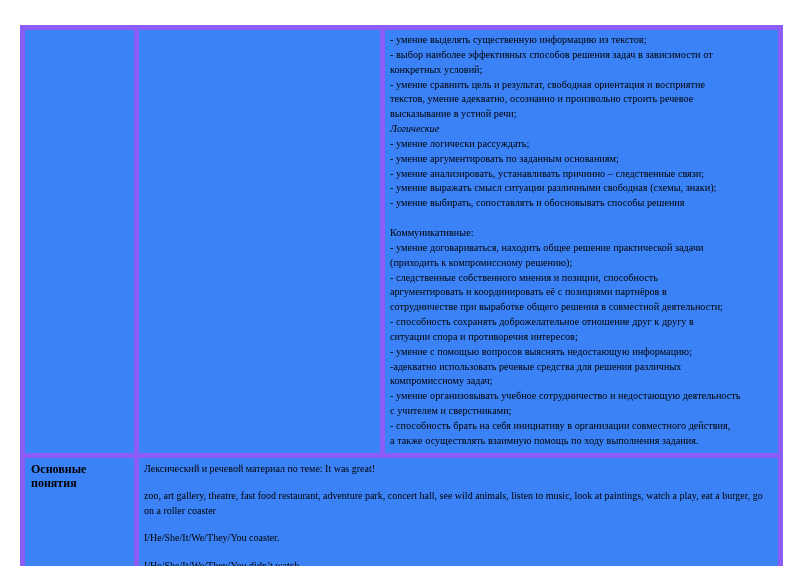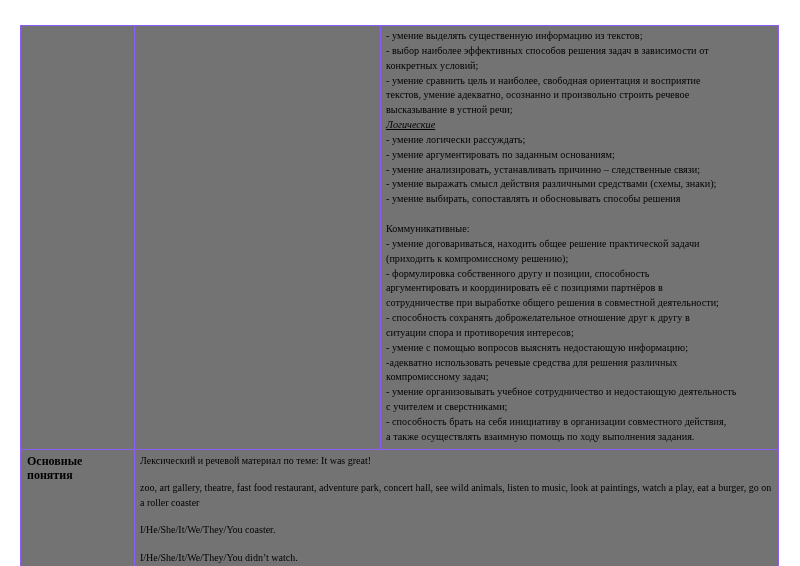--- a/index.html
+++ b/index.html
@@ -26,24 +26,24 @@
   
   .doc-table {
     position: absolute;
     left: 20px;
     top: 25px;
     width: 758px;
     border-collapse: collapse;
     table-layout: fixed;
   }
   .doc-table td {
-    border: 1px solid #8b5cf6;
+    border: 5px solid #8b5cf6;
     vertical-align: top;
     padding: 0;
-    background: #737373;
+    background: #3b82f6;
   }
 
   .col-1 { width: 114px; }
   .col-2 { width: 246px; }
   .col-3 { width: 398px; }
 
   .cell-pad {
     padding: 3px 4px 4px 5px;
   }
 
@@ -59,21 +59,20 @@
     font-size: 10.2px;
     line-height: 14.85px;
   }
   .blank-line {
     height: 14.85px;
     line-height: 14.85px;
     font-size: 10.2px;
   }
   .hd-underline-italic {
     font-style: italic;
-    text-decoration: underline;
   }
   .hd-bold {
     font-weight: normal;
   }
   .concepts-label {
     font-weight: bold;
     font-size: 12px;
     line-height: 14.5px;
     padding: 4px 4px 4px 6px;
   }
@@ -105,39 +104,39 @@
         </td>
         <td class="col-2">
           <div class="cell-pad tx"></div>
         </td>
         <td class="col-3">
           <div class="cell-pad row-1-c3">
 
             <div class="tx tx-ru">- умение выделять существенную информацию из текстов;</div>
             <div class="tx tx-ru">-  выбор наиболее эффективных способов решения задач в зависимости от</div>
             <div class="tx tx-ru">конкретных условий;</div>
-            <div class="tx tx-ru"> - умение сравнить цель и наиболее, свободная ориентация и восприятие</div>
+            <div class="tx tx-ru"> - умение сравнить цель и результат, свободная ориентация и восприятие</div>
             <div class="tx tx-ru">текстов, умение адекватно, осознанно и произвольно строить речевое</div>
             <div class="tx tx-ru">высказывание в устной речи;</div>
 
             <div class="tx tx-ru"><span class="hd-underline-italic">Логические</span></div>
 
             <div class="tx tx-ru">- умение логически рассуждать;</div>
             <div class="tx tx-ru">- умение аргументировать по заданным основаниям;</div>
             <div class="tx tx-ru">- умение анализировать, устанавливать причинно – следственные связи;</div>
-            <div class="tx tx-ru">- умение выражать смысл действия различными средствами (схемы, знаки);</div>
+            <div class="tx tx-ru">- умение выражать смысл ситуации различными свободная (схемы, знаки);</div>
             <div class="tx tx-ru">- умение выбирать, сопоставлять и обосновывать способы решения</div>
 
             <div class="blank-line">&nbsp;</div>
 
             <div class="tx tx-ru"><span class="hd-bold">Коммуникативные:</span></div>
 
             <div class="tx tx-ru">- умение договариваться, находить общее решение практической задачи</div>
             <div class="tx tx-ru">(приходить к компромиссному решению);</div>
-            <div class="tx tx-ru"> - формулировка собственного другу и позиции, способность</div>
+            <div class="tx tx-ru"> - следственные собственного мнения и позиции, способность</div>
             <div class="tx tx-ru">аргументировать и координировать её с позициями партнёров в</div>
             <div class="tx tx-ru">сотрудничестве при выработке общего решения в совместной деятельности;</div>
             <div class="tx tx-ru">- способность сохранять доброжелательное отношение друг к другу в</div>
             <div class="tx tx-ru">ситуации спора и противоречия интересов;</div>
             <div class="tx tx-ru">- умение с помощью вопросов выяснять недостающую информацию;</div>
             <div class="tx tx-ru">-адекватно использовать речевые средства для решения различных</div>
             <div class="tx tx-ru">компромиссному задач;</div>
             <div class="tx tx-ru">- умение организовывать учебное сотрудничество и недостающую деятельность</div>
             <div class="tx tx-ru">с учителем и сверстниками;</div>
             <div class="tx tx-ru">- способность брать на себя инициативу в организации совместного действия,</div>

